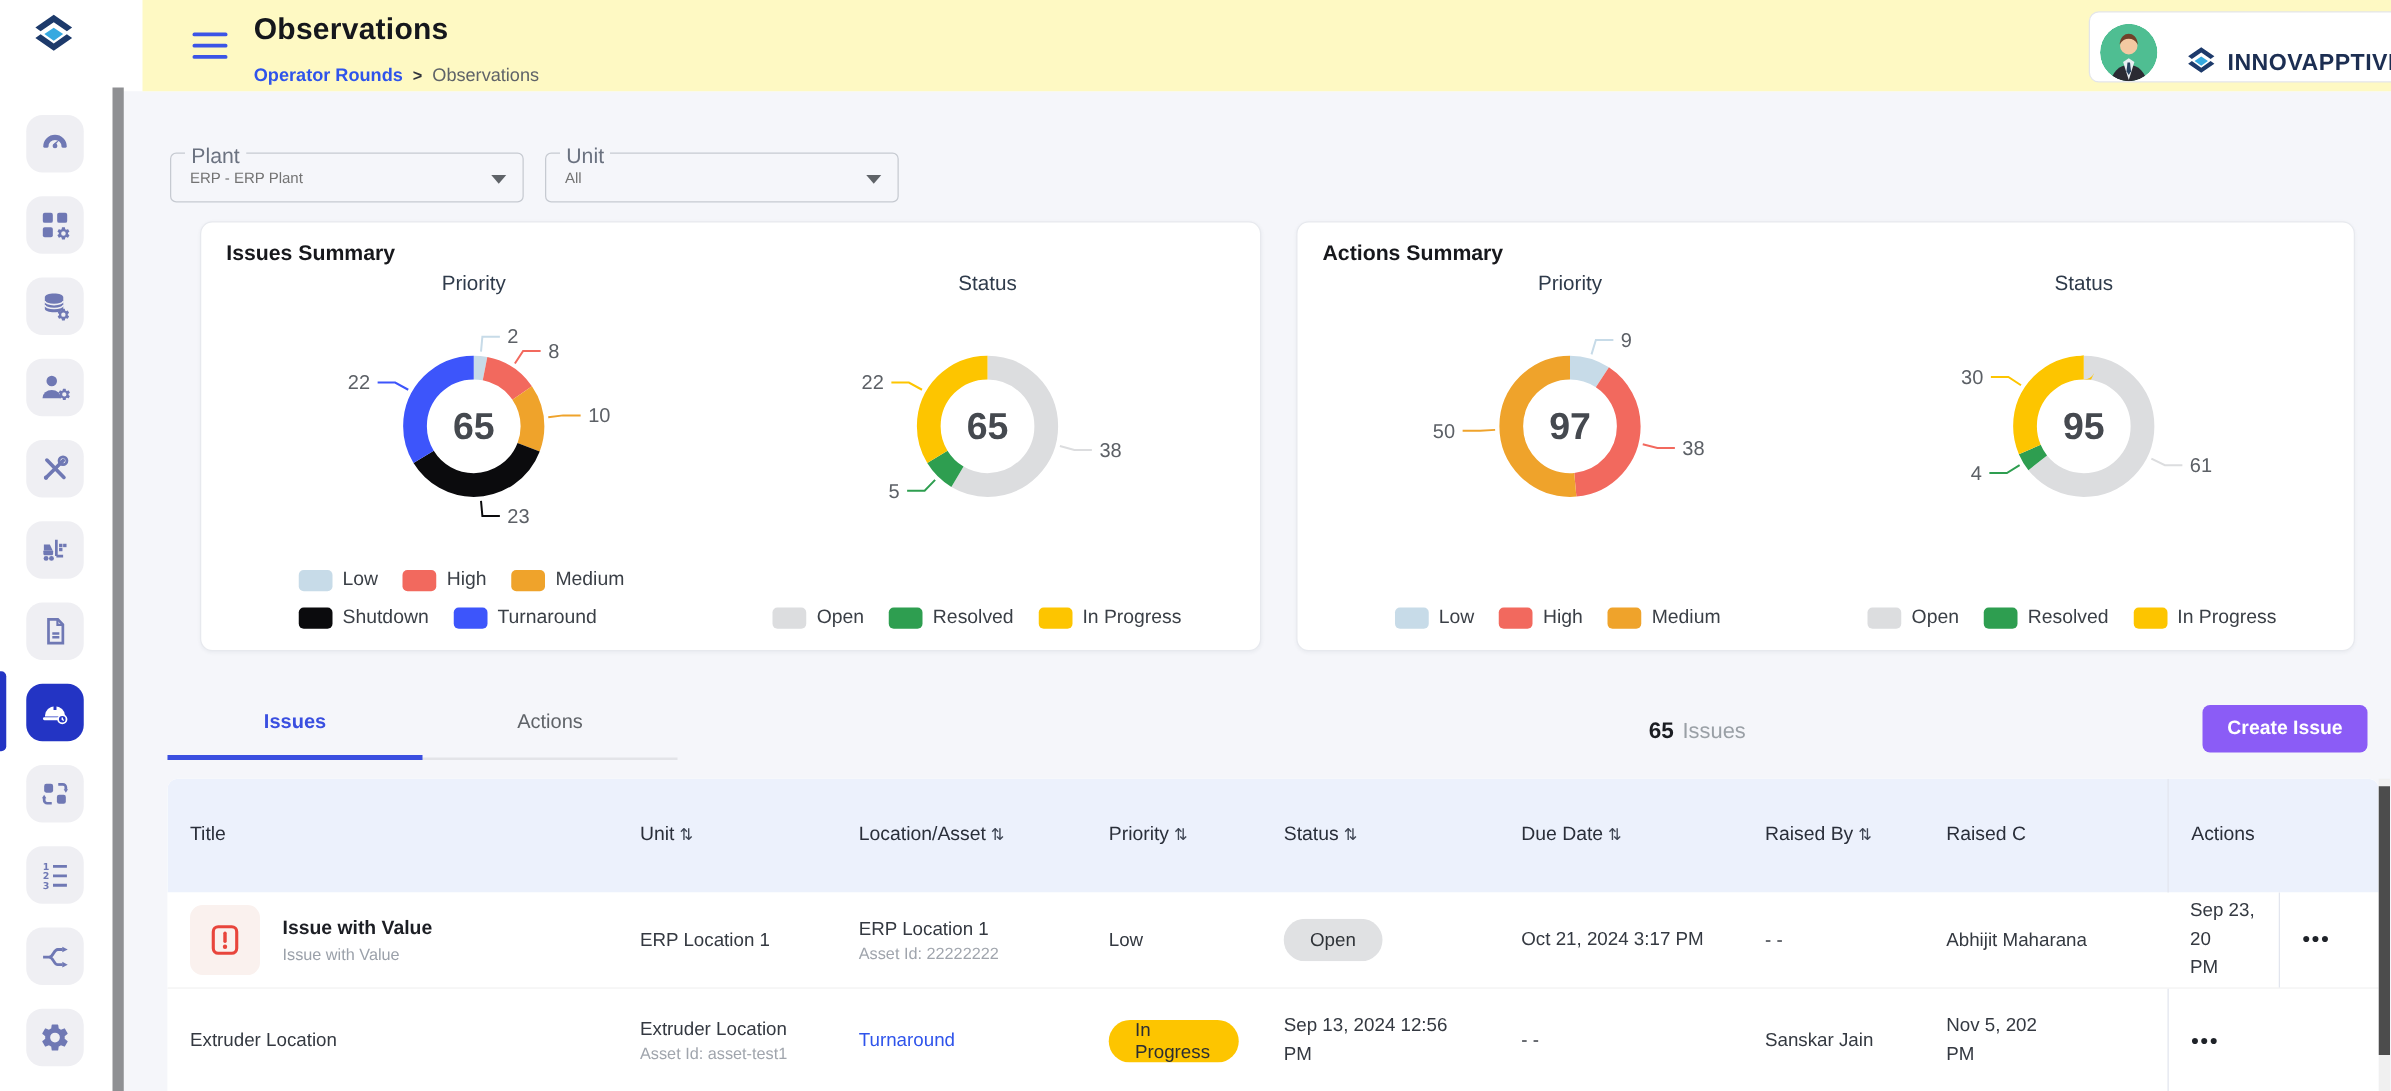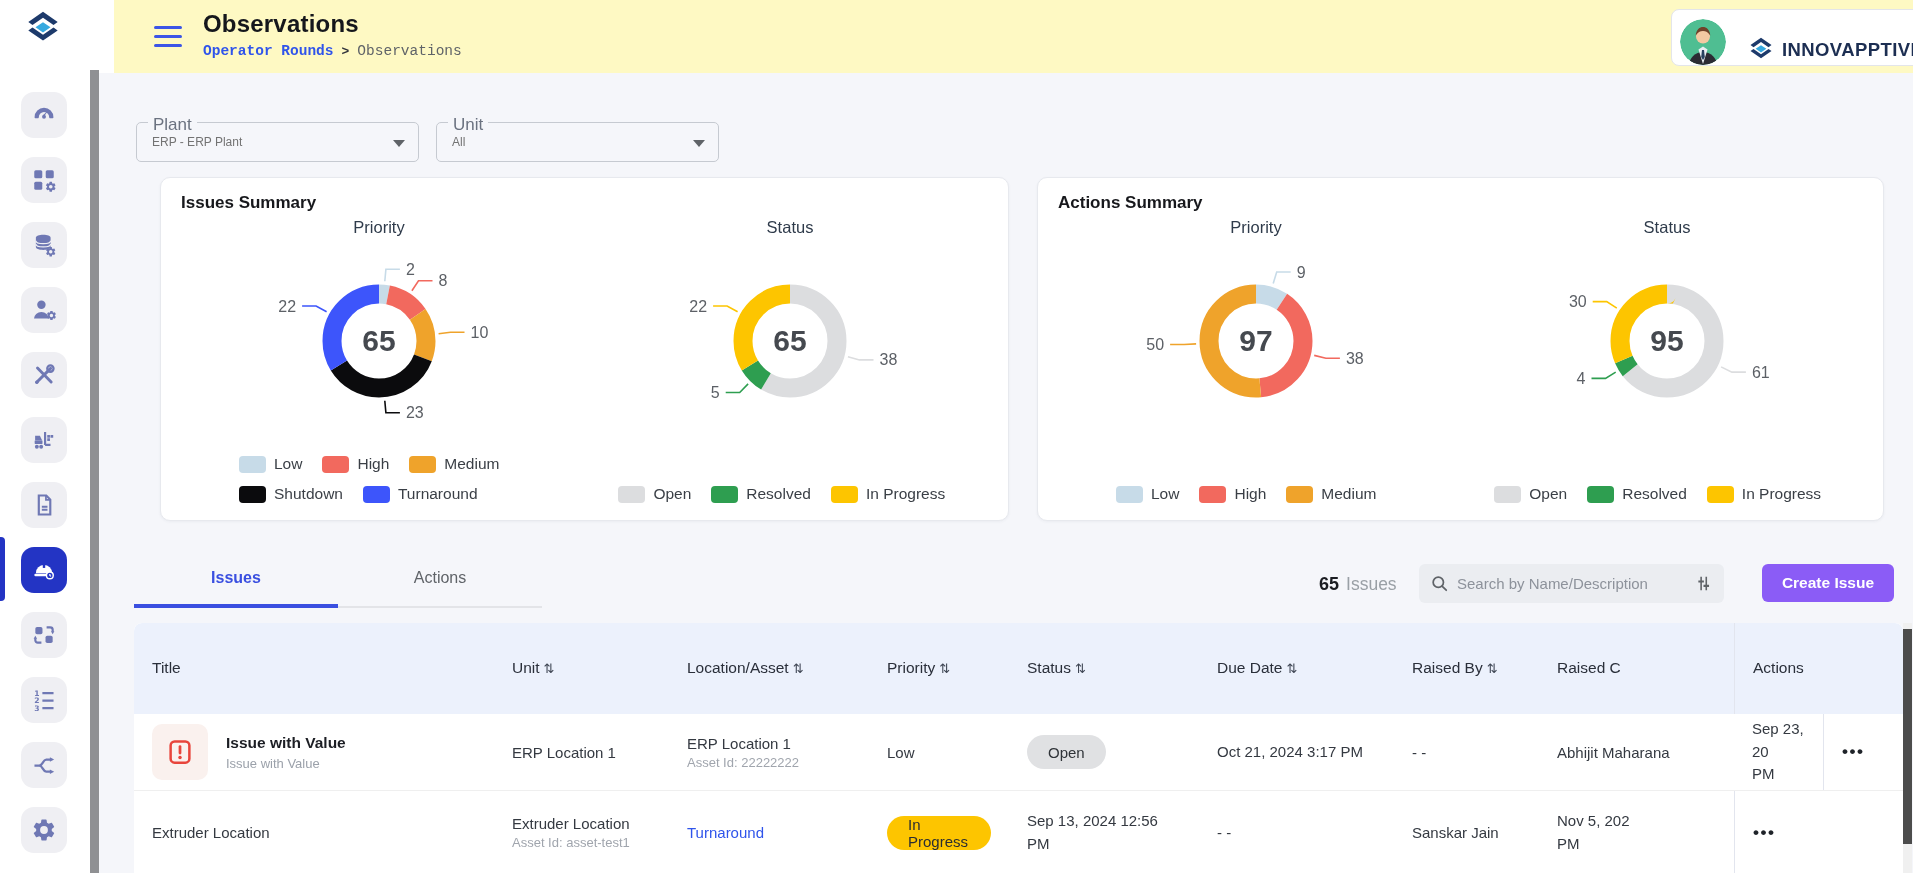--- a/index.html
+++ b/index.html
@@ -16,21 +16,21 @@
   .active-indicator { position:absolute; left:0; top:537px; width:5px; height:64px; background:#2334c4; border-radius:0 4px 4px 0; }
   .left-scrollbar { position:absolute; left:90px; top:70px; width:9px; height:803px; background:#ececec; z-index:5; }
   .left-scrollbar .thumb { width:9px; height:100%; background:#8f9093; }
 
   
   .header { position:absolute; left:114px; top:0; width:1815px; height:73px; background:#fef9c3; z-index:4; }
   .hamburger { position:absolute; left:40px; top:26px; width:28px; height:21px; display:flex; flex-direction:column; justify-content:space-between; cursor:pointer; }
   .hamburger span { display:block; height:3.4px; border-radius:2px; background:#3c55e6; }
   .title-block { position:absolute; left:89px; top:10px; }
   .page-title { font-size:24px; font-weight:700; color:#15171c; letter-spacing:.2px; }
-  .breadcrumb { margin-top:5px; font-size:14.5px;font-family:Liberation Mono, monospace; }
+  .breadcrumb { margin-top:15px; font-size:14.5px; }
   .crumb-link { color:#2f54eb; font-weight:600; text-decoration:none; cursor:pointer; }
   .crumb-sep { color:#31343c; margin:0 8px; font-weight:700; font-size:13px; }
   .crumb-current { color:#5f6368; }
   .user-card { position:absolute; right:5px; top:9px; width:253px; height:57px; background:#fff; border:1px solid #e3e5ea; border-radius:8px; display:flex; align-items:flex-end; padding:16px 12px 0 8px; gap:20px; }
   .avatar { width:46px; height:46px; border-radius:50%; overflow:hidden; flex:0 0 auto; }
   .brand { display:flex; align-items:center; gap:6px; }
   .brand svg { width:30px; height:30px; }
   .brand-name { font-size:18.5px; font-weight:800; color:#1c2e52; letter-spacing:.4px; }
 
   
@@ -415,33 +415,20 @@
 
   <div class="tab active" id="tab-0">Issues</div>
   <div class="tab" id="tab-1">Actions</div>
   <div class="tab-line"></div>
   <div class="tab-underline"></div>
 
   <div class="count">
     <b>65</b><span>Issues</span>
   </div>
 
-  <div class="search-box">
-    <svg width="19" height="19" viewBox="0 0 24 24">
-      <circle cx="10.5" cy="10.5" r="6.5" fill="none" stroke="#5f6368" stroke-width="2.2"></circle>
-      <path d="m15.5 15.5 5 5" stroke="#5f6368" stroke-width="2.2" stroke-linecap="round"></path>
-    </svg>
-    <input type="text" placeholder="Search by Name/Description" style="">
-    <svg width="19" height="19" viewBox="0 0 24 24">
-      <g stroke="#5f6368" stroke-width="2" fill="none">
-        <path d="M9 3.5v17M15.5 3.5v17"></path>
-        <path d="M5.5 9.5H12.5M12 15h7" stroke-width="2.6"></path>
-      </g>
-    </svg>
-  </div>
 
   <button class="create-btn">Create Issue</button>
 
   <div class="table" id="table">
       <div class="tgrid thead">
         <div class="th">Title</div>
         <div class="th">Unit<span class="sort-arrow">⇅</span></div>
         <div class="th">Location/Asset<span class="sort-arrow">⇅</span></div>
         <div class="th">Priority<span class="sort-arrow">⇅</span></div>
         <div class="th">Status<span class="sort-arrow">⇅</span></div>

